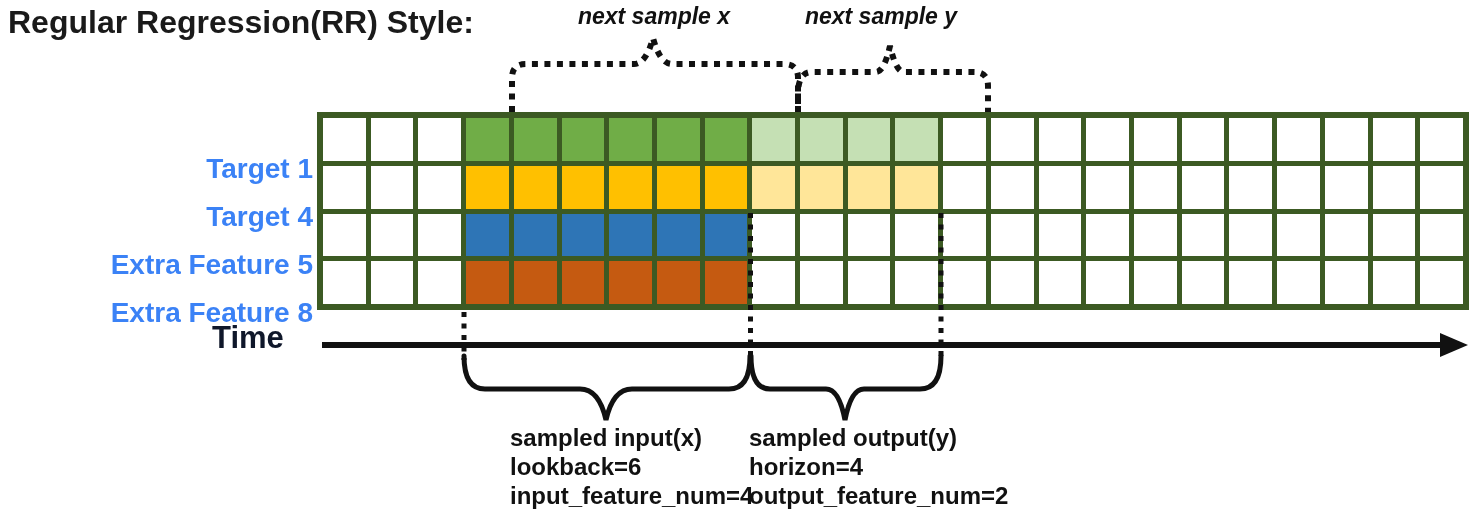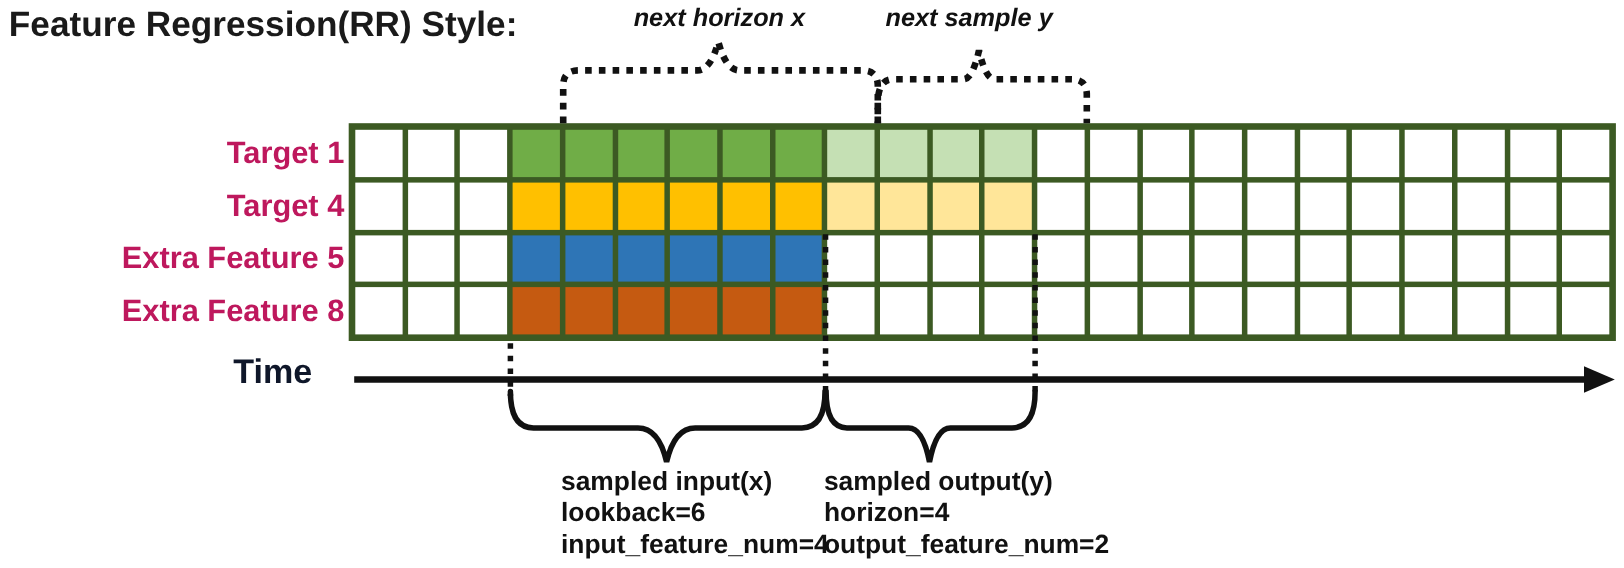--- a/index.html
+++ b/index.html
@@ -6,21 +6,21 @@
   body {
     width:1476px; height:516px; position:relative; overflow:hidden;
     font-family:"Liberation Sans", sans-serif; color:#111;
   }
   .title {
     position:absolute; left:8px; top:4px;
     font-size:32px; font-weight:bold; letter-spacing:0px; color:#1a1a1a;
   }
   .row-label {
     position:absolute; width:305px; text-align:right; right:1163px;
-    height:34px; line-height:34px; font-size:28px; font-weight:bold; color:#be185d;
+    height:34px; line-height:34px; font-size:28px; font-weight:bold; color:#3b82f6;margin-top:30px;
   }
   #grid {
     position:absolute; left:317px; top:112px; width:1152px; height:198px;
     display:grid; grid-template-columns:repeat(24,1fr); grid-template-rows:repeat(4,1fr);
     gap:5px; padding:6px; box-sizing:border-box;
   }
   .cell { background:#ffffff; }
   .brace-label {
     position:absolute; top:3px; transform:translateX(-50%);
     font-size:23px; font-style:italic; font-weight:600; white-space:nowrap; color:#111;
@@ -33,21 +33,21 @@
     position:absolute; top:423px; font-size:24px; font-weight:600;
     line-height:29px; white-space:pre; color:#111;
   }
   #note-input  { left:510px; }
   #note-output { left:749px; }
   svg.overlay { position:absolute; left:0; top:0; pointer-events:none; }
 </style>
 </head>
 <body>
 
-<div class="title">Feature Regression(RR) Style:</div>
+<div class="title">Regular Regression(RR) Style:</div>
 
 <div class="row-label" style="top:122px">Target 1</div>
 <div class="row-label" style="top:170px">Target 4</div>
 <div class="row-label" style="top:218px">Extra Feature 5</div>
 <div class="row-label" style="top:266px">Extra Feature 8</div>
 
 <div id="grid" style="background: rgb(60, 90, 35);">
     <div class="cell" style="background: rgb(255, 255, 255);"></div>
     <div class="cell" style="background: rgb(255, 255, 255);"></div>
     <div class="cell" style="background: rgb(255, 255, 255);"></div>
@@ -139,21 +139,21 @@
     <div class="cell" style="background: rgb(255, 255, 255);"></div>
     <div class="cell" style="background: rgb(255, 255, 255);"></div>
     <div class="cell" style="background: rgb(255, 255, 255);"></div>
     <div class="cell" style="background: rgb(255, 255, 255);"></div>
     <div class="cell" style="background: rgb(255, 255, 255);"></div>
     <div class="cell" style="background: rgb(255, 255, 255);"></div>
     <div class="cell" style="background: rgb(255, 255, 255);"></div>
     <div class="cell" style="background: rgb(255, 255, 255);"></div>
   </div>
 
-<div class="brace-label" style="left:654px">next horizon x</div>
+<div class="brace-label" style="left:654px">next sample x</div>
 <div class="brace-label" style="left:881px">next sample y</div>
 
 <div class="time-label">Time</div>
 
 <div class="note-block" id="note-input">sampled input(x)
 lookback=6
 input_feature_num=4</div>
 <div class="note-block" id="note-output">sampled output(y)
 horizon=4
 output_feature_num=2</div>

